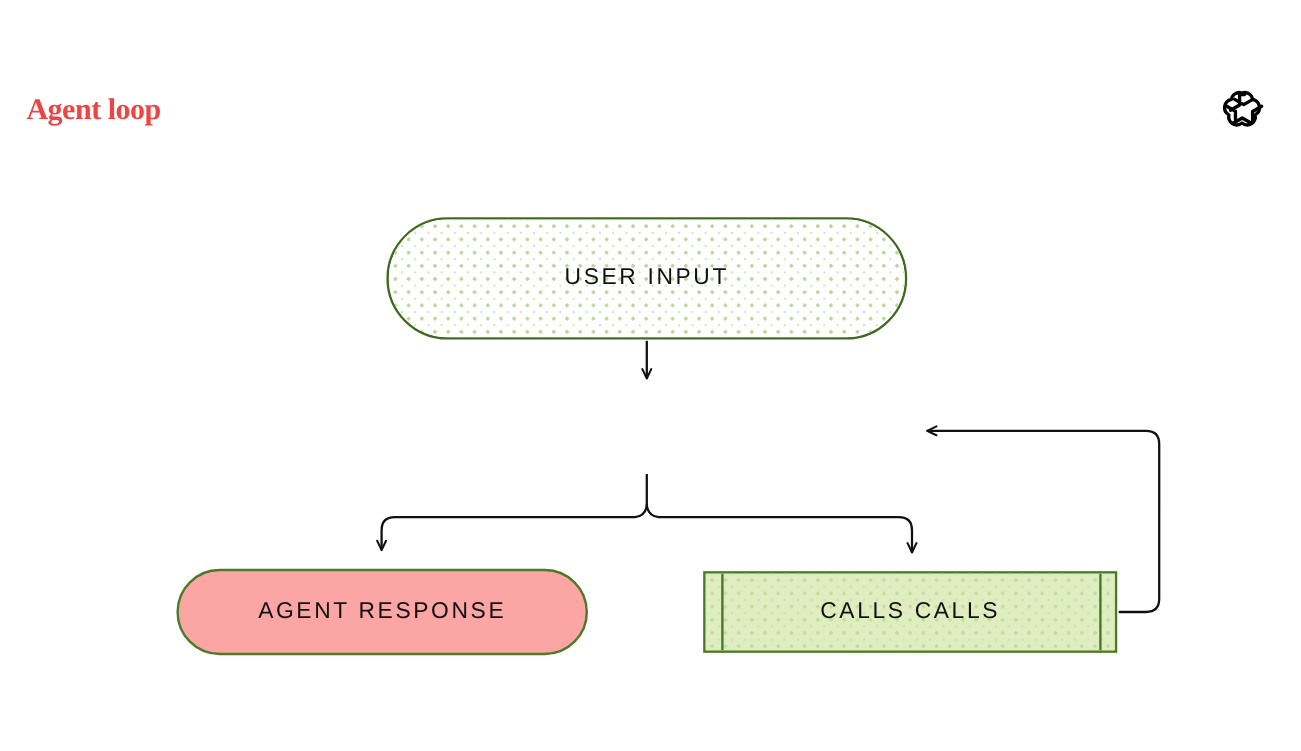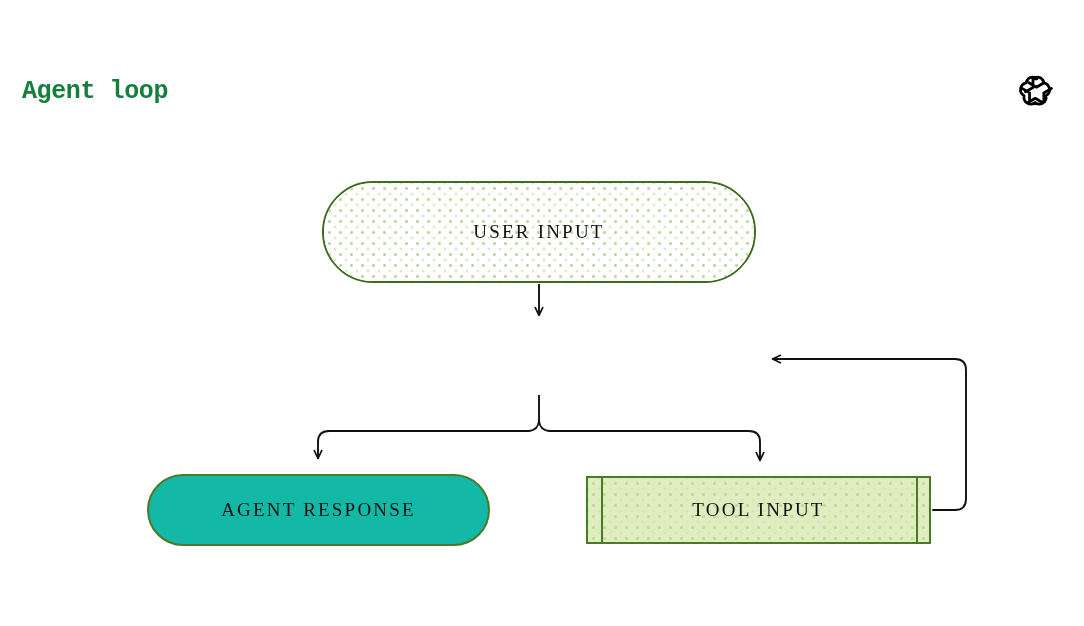--- a/index.html
+++ b/index.html
@@ -14,25 +14,25 @@
     overflow: hidden;
     font-family: "Liberation Sans", sans-serif;
     -webkit-font-smoothing: antialiased;
   }
 
   
   #page-title {
     position: absolute;
     left: 22px;
     top: 76px;
-    font-family: Liberation Mono, monospace;
+    font-family: Liberation Serif, serif;
     font-size: 25px;
     font-weight: bold;
     letter-spacing: -0.4px;
-    color: #15803d;
+    color: #ef4444;
     line-height: 32px;
     white-space: nowrap;
   }
   #brand-logo {
     position: absolute;
     left: 1010px;
     top: 69px;
     width: 46px;
     height: 46px;
   }
@@ -57,21 +57,21 @@
 
   
   .node {
     position: absolute;
     box-sizing: border-box;
     display: flex;
     align-items: center;
     justify-content: center;
   }
   .node .node-label {
-    font-family: Liberation Serif, serif;
+    font-family: Liberation Sans, sans-serif;
     font-size: 19px;
     letter-spacing: 2.2px;
     color: #111111;
     white-space: nowrap;
     position: relative;
     z-index: 3;
   }
 
   
   .tex {
@@ -131,21 +131,21 @@
   #node-model-inference .bar-r { right: 14px; }
 
   
   #node-agent-response {
     left: 147px;
     top: 474px;
     width: 343px;
     height: 72px;
     border: 2px solid #4b7a27;
     border-radius: 36px;
-    background: #14b8a6;
+    background: #fca5a5;
   }
 
   
   #node-tool-calls {
     left: 586px;
     top: 476px;
     width: 345px;
     height: 68px;
     border: 2px solid #4b7a27;
     background: #dfeec0;
@@ -210,16 +210,16 @@
 
 
   <div class="node" id="node-agent-response">
     <span class="node-label">AGENT RESPONSE</span>
   </div>
 
   <div class="node" id="node-tool-calls">
     <span class="tex"></span>
     <span class="bar-l"></span>
     <span class="bar-r"></span>
-    <span class="node-label">TOOL INPUT</span>
+    <span class="node-label">CALLS CALLS</span>
   </div>
 
 </div>
 
 </body></html>

